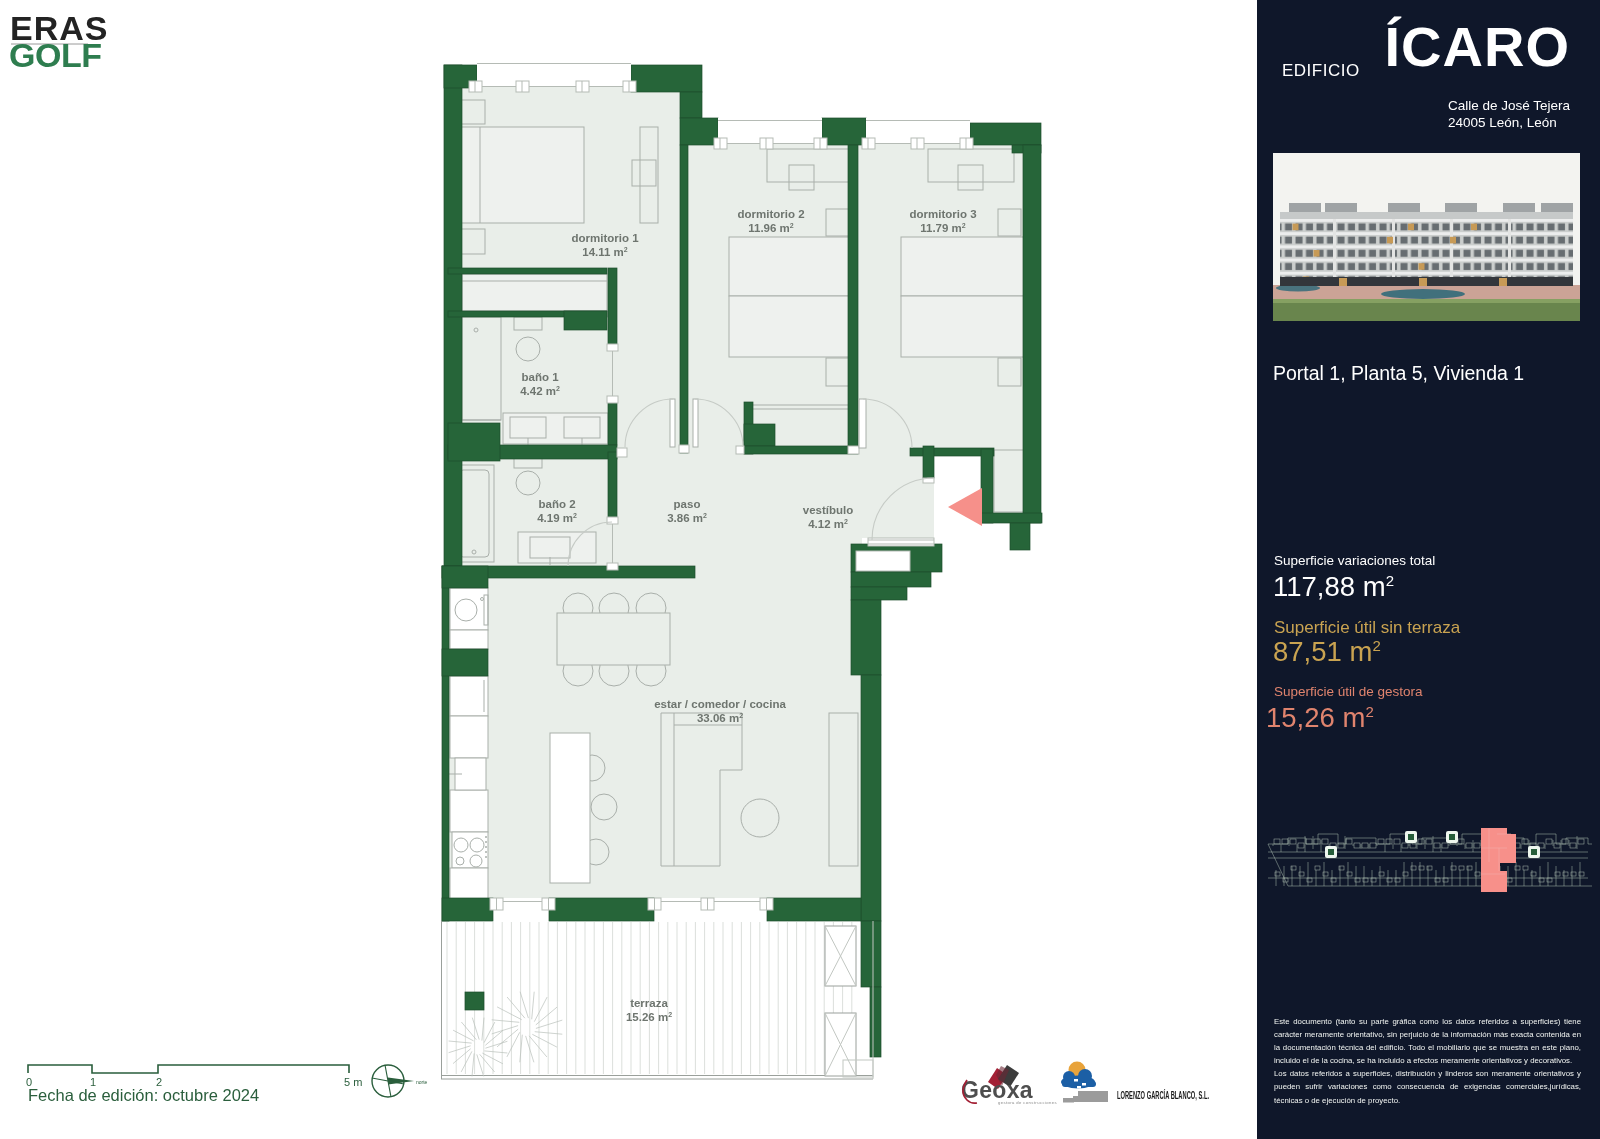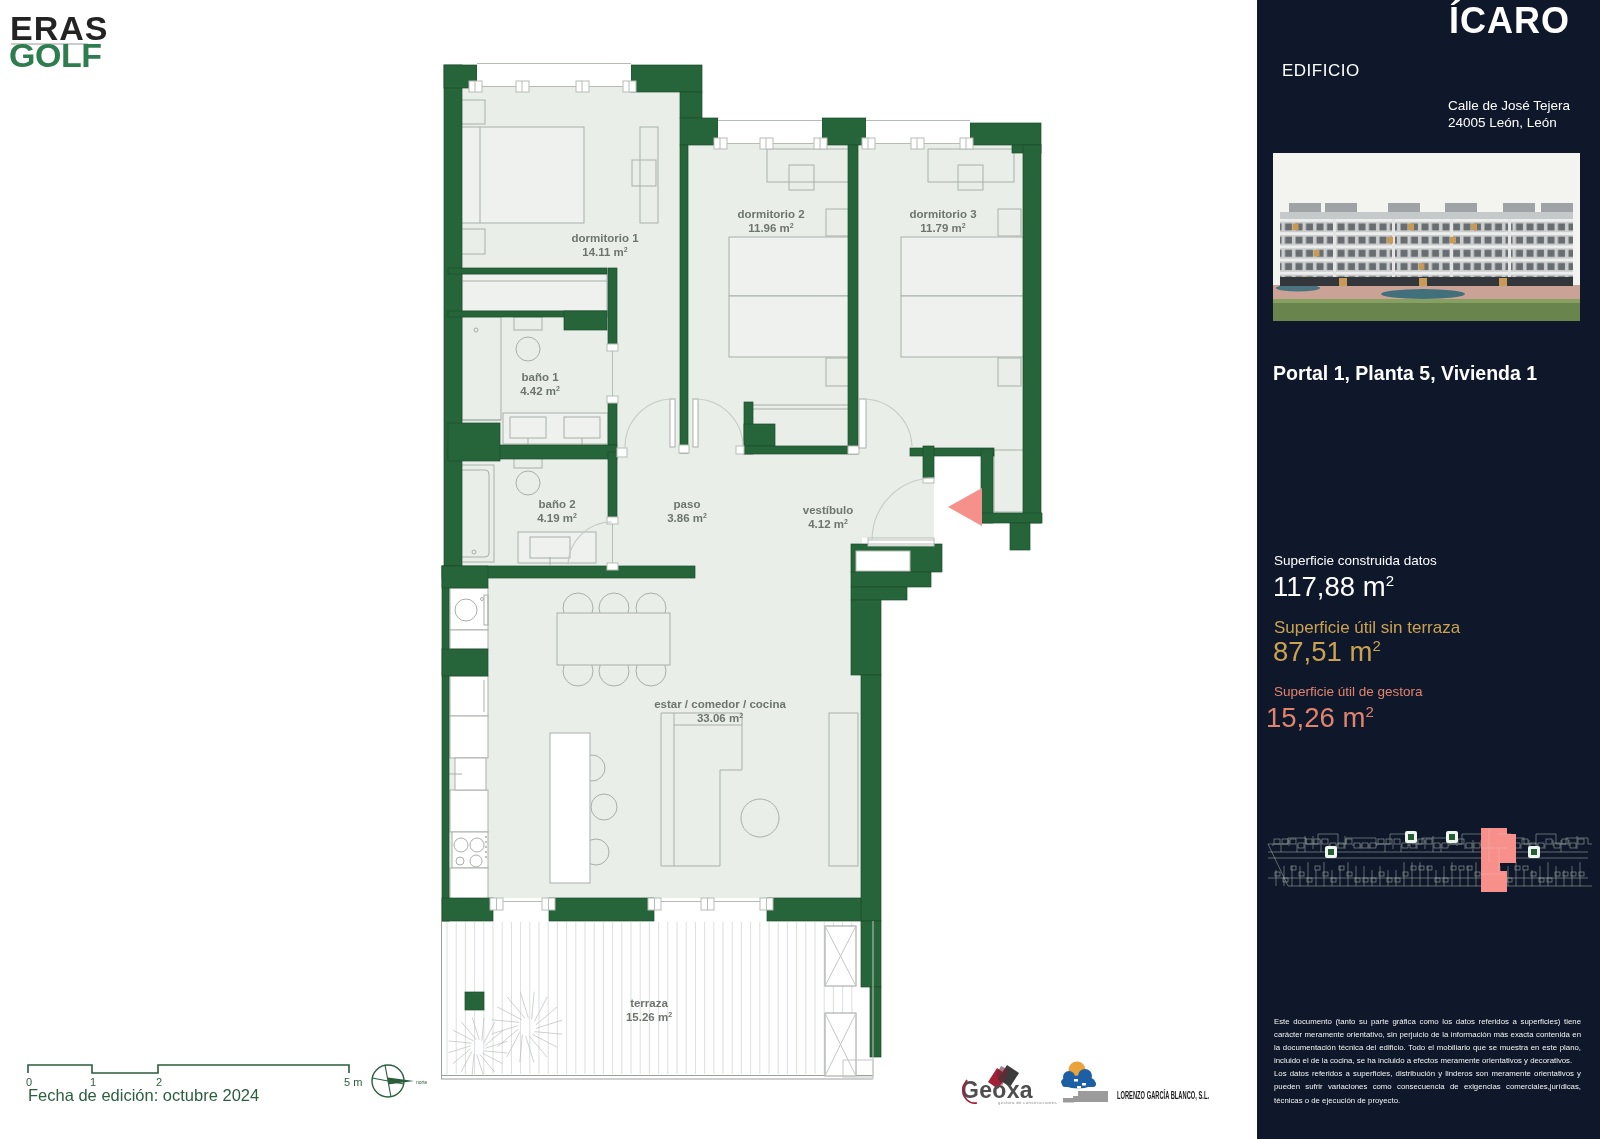--- a/index.html
+++ b/index.html
@@ -1,21 +1,21 @@
 <!DOCTYPE html>
 <html><head><meta charset="utf-8">
 <style>
 html,body{margin:0;padding:0;background:#fff;width:1600px;height:1139px;overflow:hidden;
 font-family:"Liberation Sans",sans-serif;position:relative}
 #plansvg{position:absolute;left:0;top:0}
 .sb{position:absolute;left:1257px;top:0;width:343px;height:1139px;background:#0f172a;color:#fff}
 .sb .edificio{position:absolute;left:25px;top:61px;font-size:17px;letter-spacing:.5px;color:#fff}
-.sb .icaro{position:absolute;right:30px;top:0;font-size:36px;font-weight:bold;letter-spacing:1px;color:#fff}
+.sb .icaro{position:absolute;right:30px;top:14px;font-size:56px;font-weight:bold;letter-spacing:1px;color:#fff}
 .sb .addr{position:absolute;right:30px;top:97px;text-align:left;font-size:13.5px;line-height:17px;color:#fff}
-.sb .portal{position:absolute;left:16px;top:362px;font-size:19.5px;font-weight:bold}
+.sb .portal{position:absolute;left:16px;top:362px;font-size:19.5px;font-weight:normal}
 .sb .feats{position:absolute;left:17px;top:396px;font-size:13.5px;line-height:16px}
 .sb .s1{position:absolute;left:17px;top:553px;font-size:13.5px;color:#fff}
 .sb .v1{position:absolute;left:16px;top:571px;font-size:27.5px;color:#fff}
 .sb .s2{position:absolute;left:17px;top:618px;font-size:17px;color:#c9a351}
 .sb .v2{position:absolute;left:16px;top:636px;font-size:27.5px;color:#c9a351}
 .sb .s3{position:absolute;left:17px;top:684px;font-size:13.5px;color:#e0846e}
 .sb .v3{position:absolute;left:9px;top:702px;font-size:27.5px;color:#e0846e}
 .sb sup{font-size:15px}
 .sb .legal{position:absolute;left:17px;top:1015px;width:307px;font-size:7.8px;line-height:13.1px;text-align:justify;color:#f2f5f2}
 .sb .photo{position:absolute;left:16px;top:153px}
@@ -401,21 +401,21 @@
       <rect x="198.0" y="70.6" width="6" height="6.6" fill="#c79a56"></rect>
       <rect x="177.0" y="83.8" width="6" height="6.6" fill="#c79a56"></rect>
       <rect x="19.5" y="70.6" width="6" height="6.6" fill="#c79a56"></rect>
       <rect x="145.5" y="110.2" width="6" height="6.6" fill="#c79a56"></rect>
       <rect x="7" y="124" width="293" height="9" fill="#33363b"></rect>
       <rect x="66" y="125" width="8" height="8" fill="#c79a56"></rect>
       <rect x="146" y="125" width="8" height="8" fill="#c79a56"></rect>
       <rect x="226" y="125" width="8" height="8" fill="#c79a56"></rect>
     </svg>
 <div class="portal">Portal 1, Planta 5, Vivienda 1</div>
-<div class="s1">Superficie construida datos</div>
+<div class="s1">Superficie variaciones total</div>
 <div class="v1">117,88 m<sup>2</sup></div>
 <div class="s2">Superficie útil sin terraza</div>
 <div class="v2">87,51 m<sup>2</sup></div>
 <div class="s3">Superficie útil de gestora</div>
 <div class="v3">15,26 m<sup>2</sup></div>
 <svg class="mini" width="327" height="70" viewBox="0 0 327 70">
       <g stroke="#c9dcc9" stroke-width="0.5" fill="none" opacity="0.85">
         <path d="M3,22 h20 v-6 h18 v6 h12 v-10 h20 v10 h8 v-6 h30 v6 h14 v-10 h22 v10 h10 v-6 h28 v6 h12 v-10 h22 v10 h10 v-6 h30 v6 h12 v-10 h20 v10 h10 v-6 h22 v6 h20 v42 h-320 z"></path>
         <line x1="3" y1="36" x2="323" y2="36"></line>
         <line x1="3" y1="30" x2="323" y2="30"></line>

